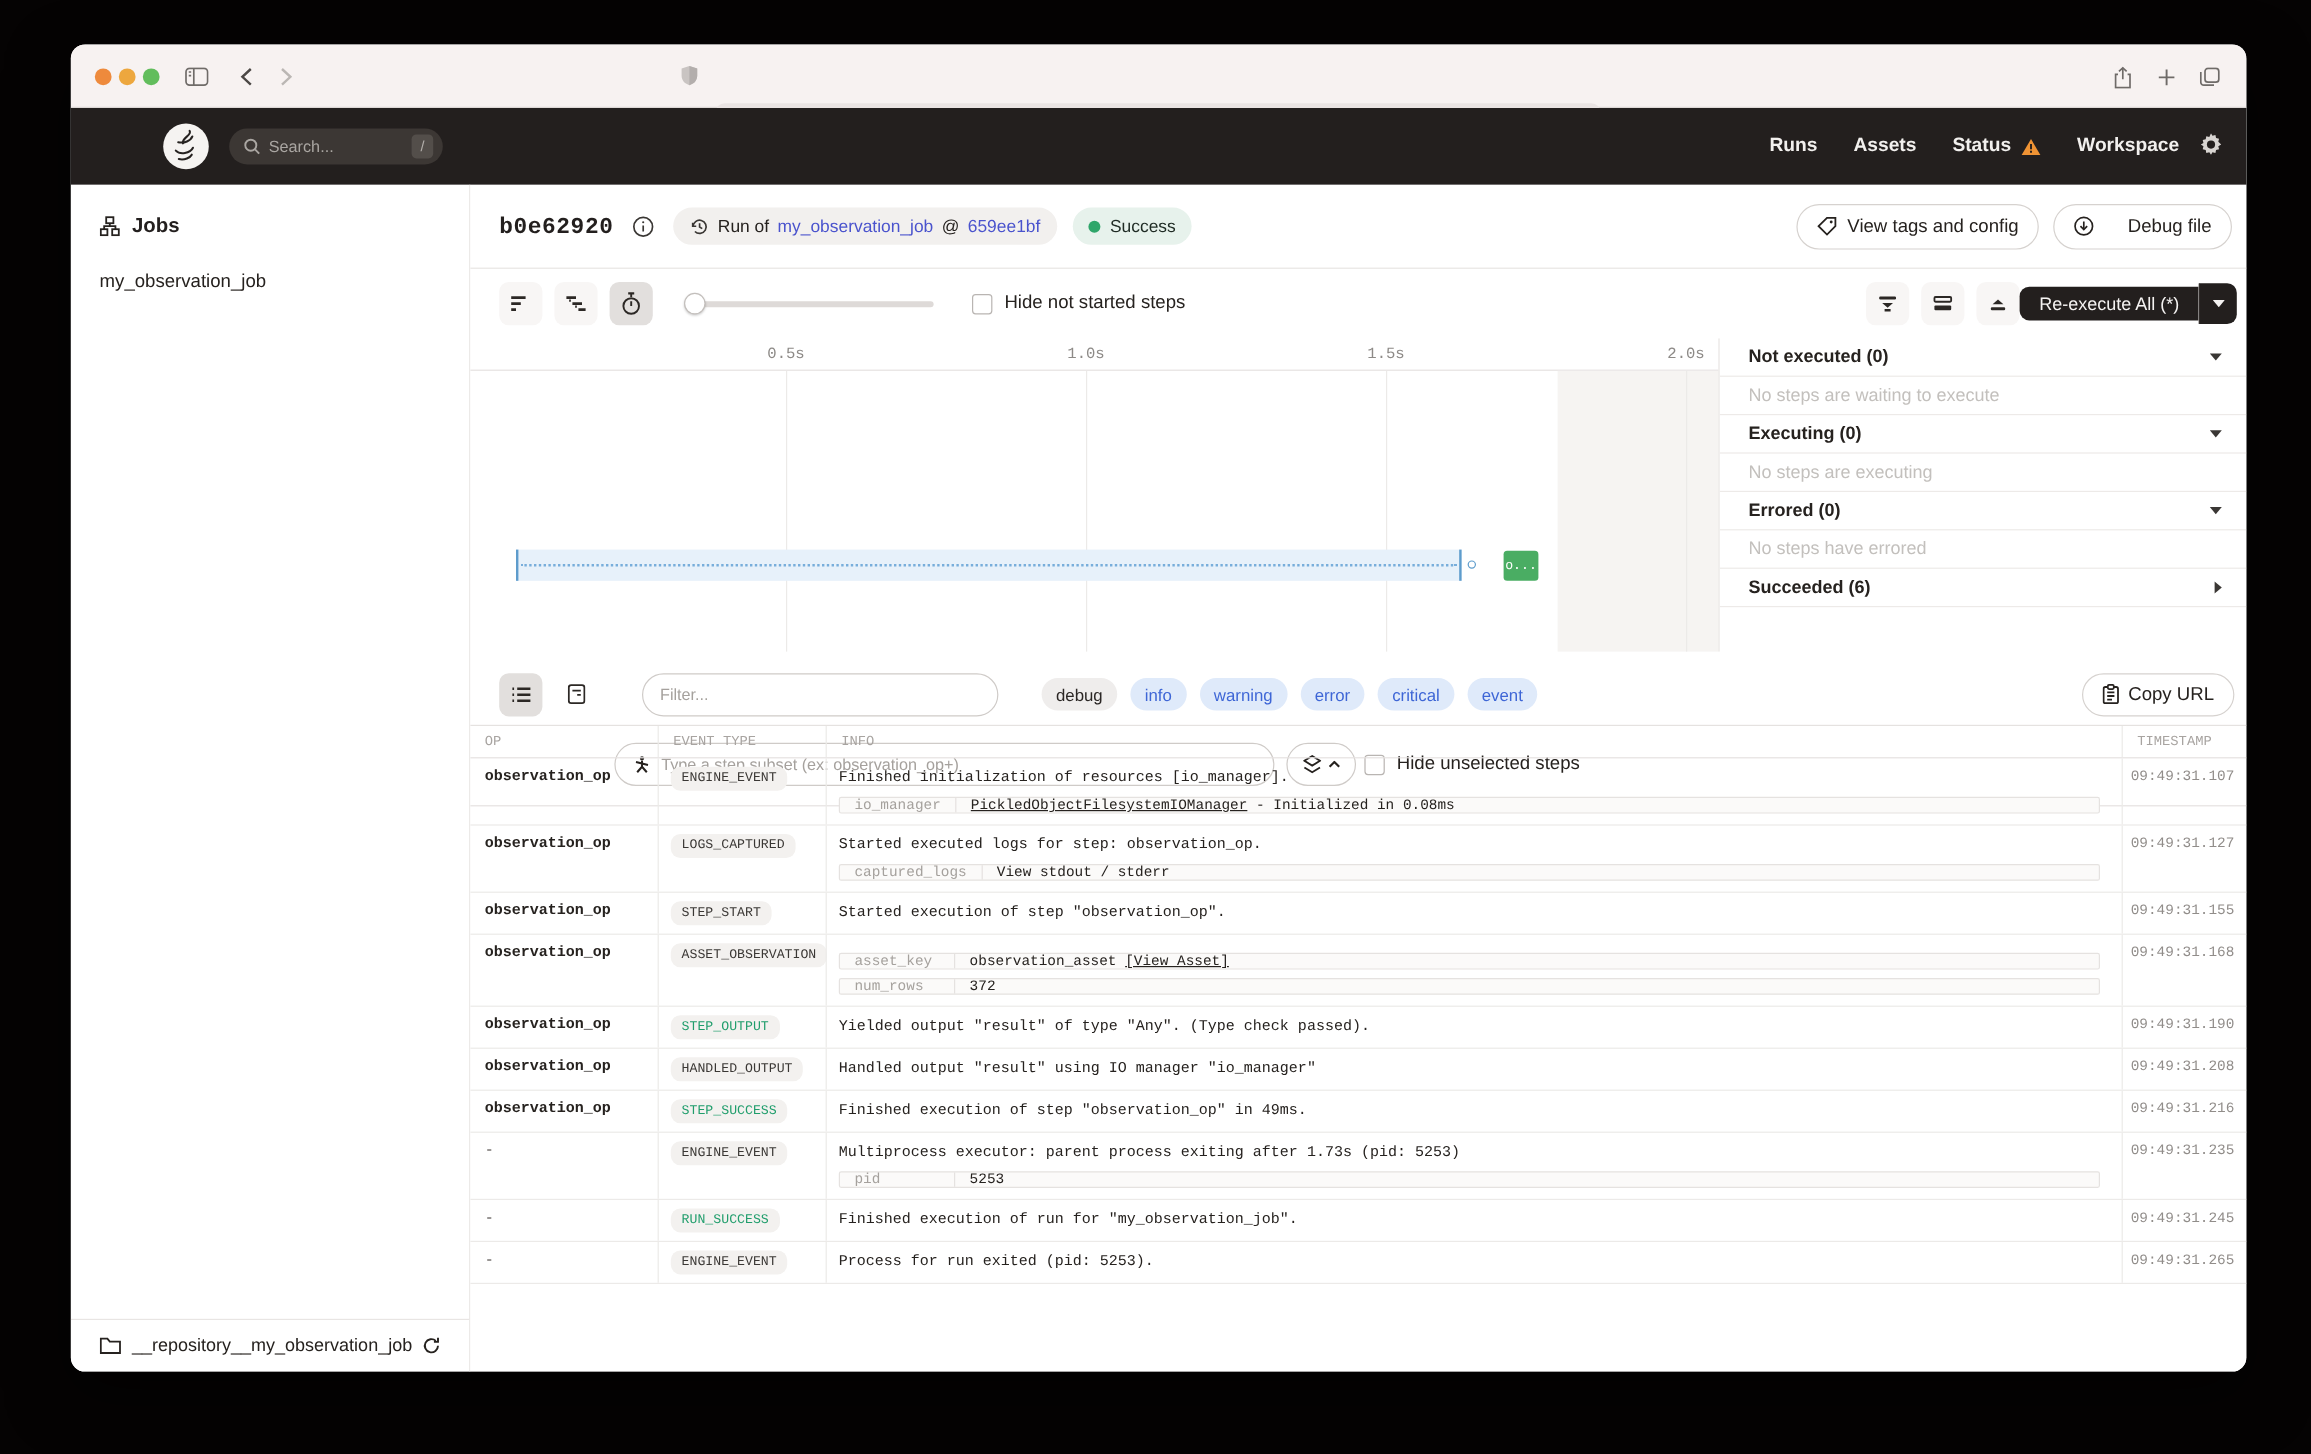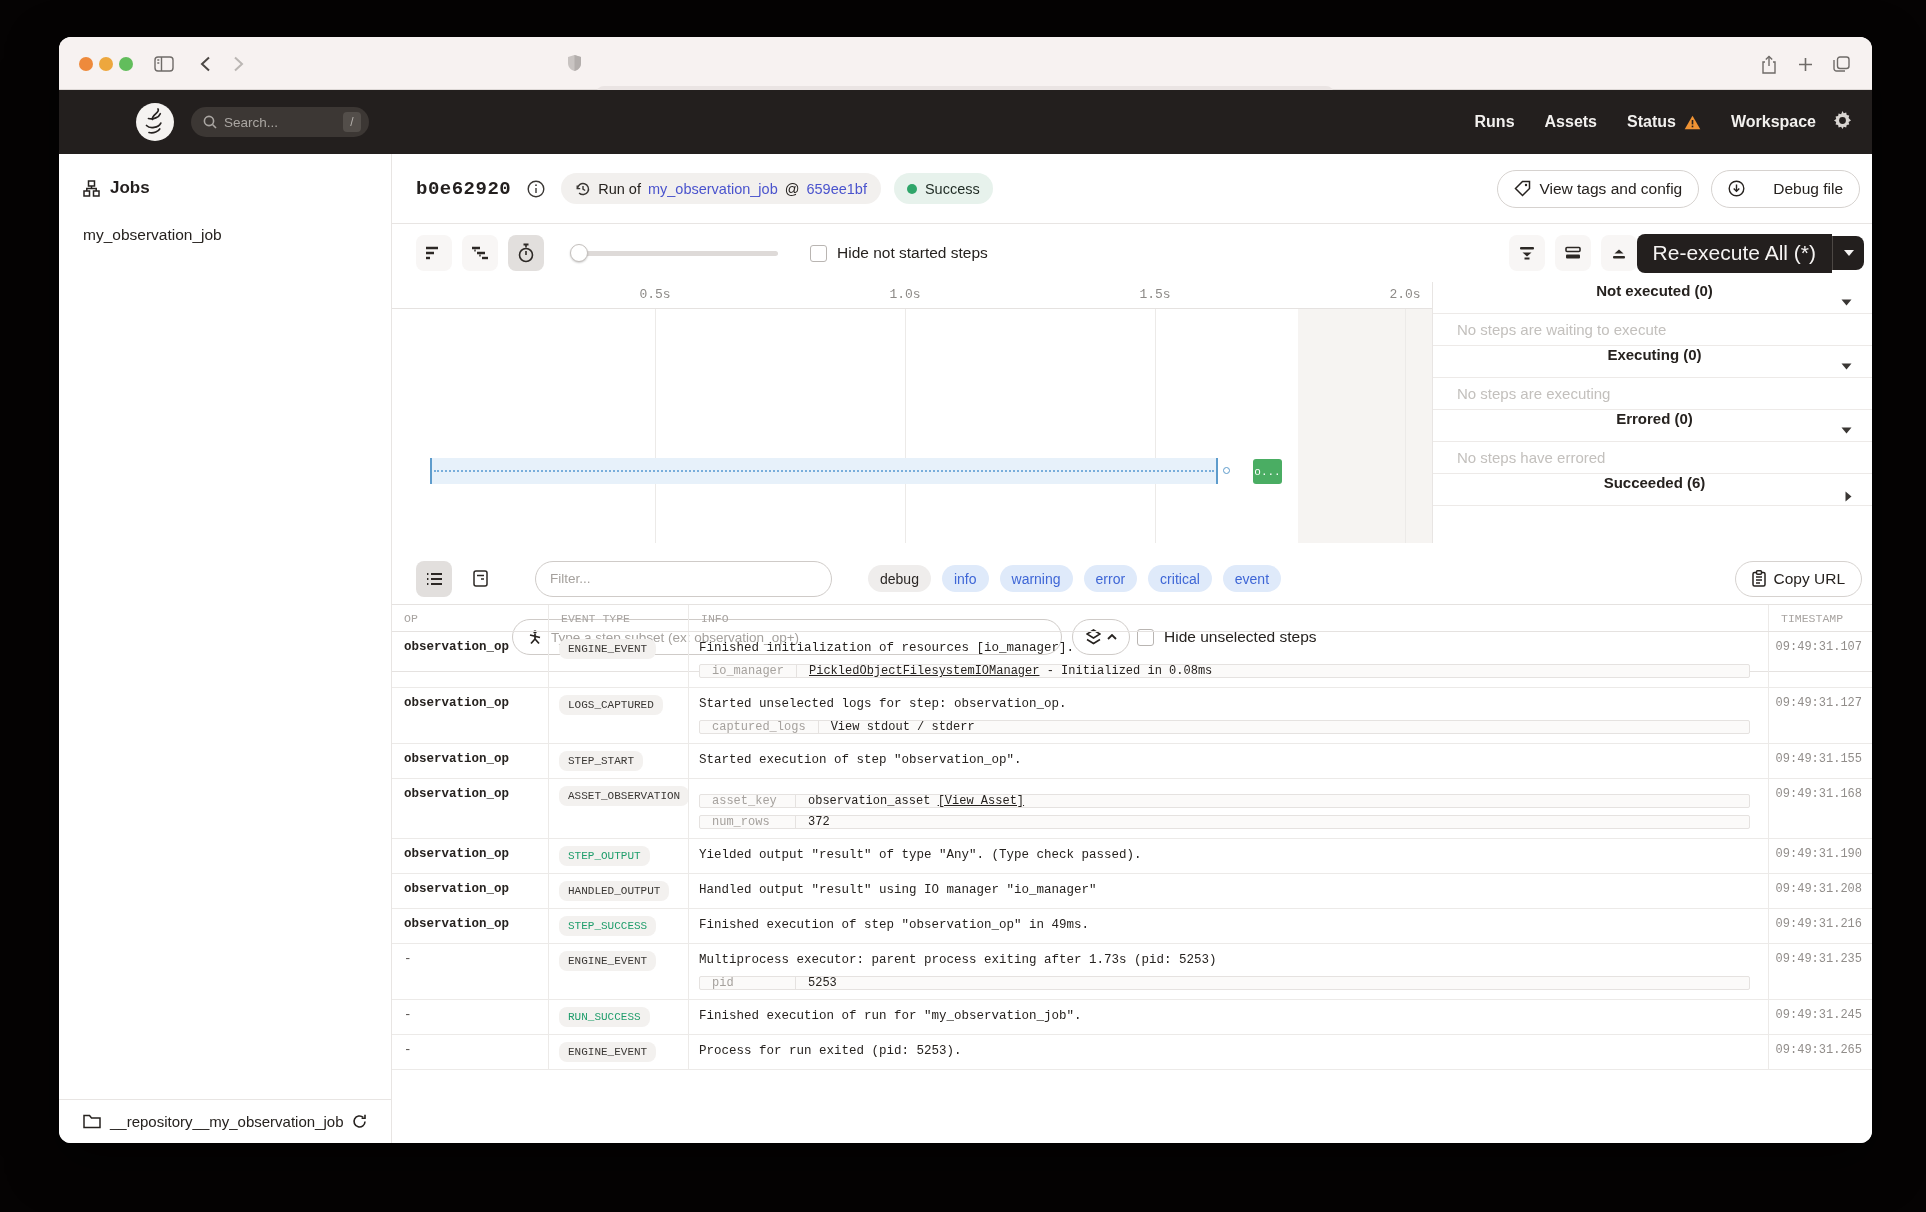--- a/index.html
+++ b/index.html
@@ -63,21 +63,21 @@
   .tool-btn + .tool-btn { margin-left:10px; }
   .tool-btn.selected { background:#e2dfdd; }
   #slider { margin-left:28px; position:relative; width:206px; height:18px; }
   #slider .track { position:absolute; left:0; top:7px; width:100%; height:5px; background:#dedad8; border-radius:3px; }
   #slider .knob { position:absolute; left:-2px; top:0; width:18px; height:18px; border-radius:50%; background:#fff;
     border:1px solid #c3bfbc; box-shadow:0 1px 2px rgba(0,0,0,.2); cursor:pointer; }
   .checkbox { width:17px; height:17px; border:1.5px solid #b9b5b2; border-radius:3px; background:#fff; cursor:pointer; flex:none; }
   .cb-label { font-size:15.5px; color:#26221f; margin-left:10px; }
   #hide-not-started { margin-left:32px; display:flex; align-items:center; }
   #gt-right { margin-left:auto; display:flex; align-items:center; padding-right:8px; }
-  #reexec { height:39px; background:#231f1e; color:#f5f3f2; font-size:21px; border-radius:8px 0 0 8px;
+  #reexec { height:28px; background:#231f1e; color:#f5f3f2; font-size:15px; border-radius:8px 0 0 8px;
     display:flex; align-items:center; padding:0 16px; cursor:pointer; }
   #reexec-caret { height:34px; width:32px; background:#231f1e; border-left:1px solid #4c4744; border-radius:0 8px 8px 0;
     display:flex; align-items:center; justify-content:center; color:#f5f3f2; cursor:pointer; }
 
   
   #gantt { position:absolute; left:0; top:128px; width:1040px; height:261px; }
   #gantt-axis { position:absolute; left:0; top:0; width:100%; height:27px; border-bottom:1px solid #e5e2e0; }
   .tick-label { position:absolute; top:5px; transform:translateX(-50%); font-size:13px; color:#8d8a87; }
   .gridline { position:absolute; top:27px; bottom:0; width:1px; background:#eceae8; }
   #gantt-dead { position:absolute; left:906px; top:27px; width:134px; bottom:0; background:#f6f4f2; }
@@ -91,21 +91,21 @@
     background:#fff; display:flex; align-items:center; gap:8px; padding:0 14px; }
   #subset-input input { border:none; outline:none; flex:1; font-size:13.5px; color:#26221f; background:transparent; font-family:"Liberation Sans",sans-serif; }
   #subset-input input::placeholder { color:#a5a19d; }
   #layers-btn { position:absolute; left:680px; top:337px; width:58px; height:36px; border:1px solid #cfcbc8; border-radius:18px;
     background:#fff; display:flex; align-items:center; justify-content:center; gap:6px; color:#2c2825; cursor:pointer; }
   #hide-unselected { position:absolute; left:745px; top:346px; display:flex; align-items:center; }
   #gantt-bottom-border { position:absolute; left:0; top:389px; width:1480px; height:1px; background:#e5e2e0; }
 
   
   #panel { position:absolute; left:1040px; top:128px; width:440px; height:261px; border-left:1px solid #e8e5e3; overflow:hidden; }
-  .panel-row { height:32px; display:flex; align-items:center; padding:0 20px 0 24px; border-bottom:1px solid #edeae8;flex-direction:column; }
+  .panel-row { height:32px; display:flex; align-items:center; padding:0 20px 0 24px; border-bottom:1px solid #edeae8; }
   .panel-row .title { font-size:15px; font-weight:700; color:#26221f; }
   .panel-row .caret { margin-left:auto; color:#3a3734; display:flex; }
   .panel-msg { height:32px; display:flex; align-items:center; padding:0 24px; border-bottom:1px solid #edeae8;
     font-size:15px; color:#c3c0bd; }
 
   
   #log-toolbar { position:absolute; left:0; top:399px; width:100%; height:52px; display:flex; align-items:center;
     padding-left:24px; border-bottom:1px solid #e5e2e0; }
   #filter-input { margin-left:37px; width:297px; height:36px; border:1px solid #cfcbc8; border-radius:18px; padding:0 14px;
     font-size:13.5px; color:#26221f; outline:none; font-family:"Liberation Sans",sans-serif; }
@@ -536,21 +536,21 @@
                 <span class="meta-key">io_manager</span>
                 <span class="meta-val"><span class="meta-link">PickledObjectFilesystemIOManager</span><span> - Initialized in 0.08ms</span></span>
               </div>
             </div>
             <div class="lt-ts">09:49:31.107</div>
           </div>
           <div class="lt-row">
             <div class="lt-op">observation_op</div>
             <div class="lt-type"><span class="et-pill">LOGS_CAPTURED</span></div>
             <div class="lt-info">
-              <div class="info-line">Started unselected logs for step: observation_op.</div>
+              <div class="info-line">Started executed logs for step: observation_op.</div>
               <div class="meta-box">
                 <span class="meta-key">captured_logs</span>
                 <span class="meta-val"><span>View stdout / stderr</span></span>
               </div>
             </div>
             <div class="lt-ts">09:49:31.127</div>
           </div>
           <div class="lt-row">
             <div class="lt-op">observation_op</div>
             <div class="lt-type"><span class="et-pill">STEP_START</span></div>

